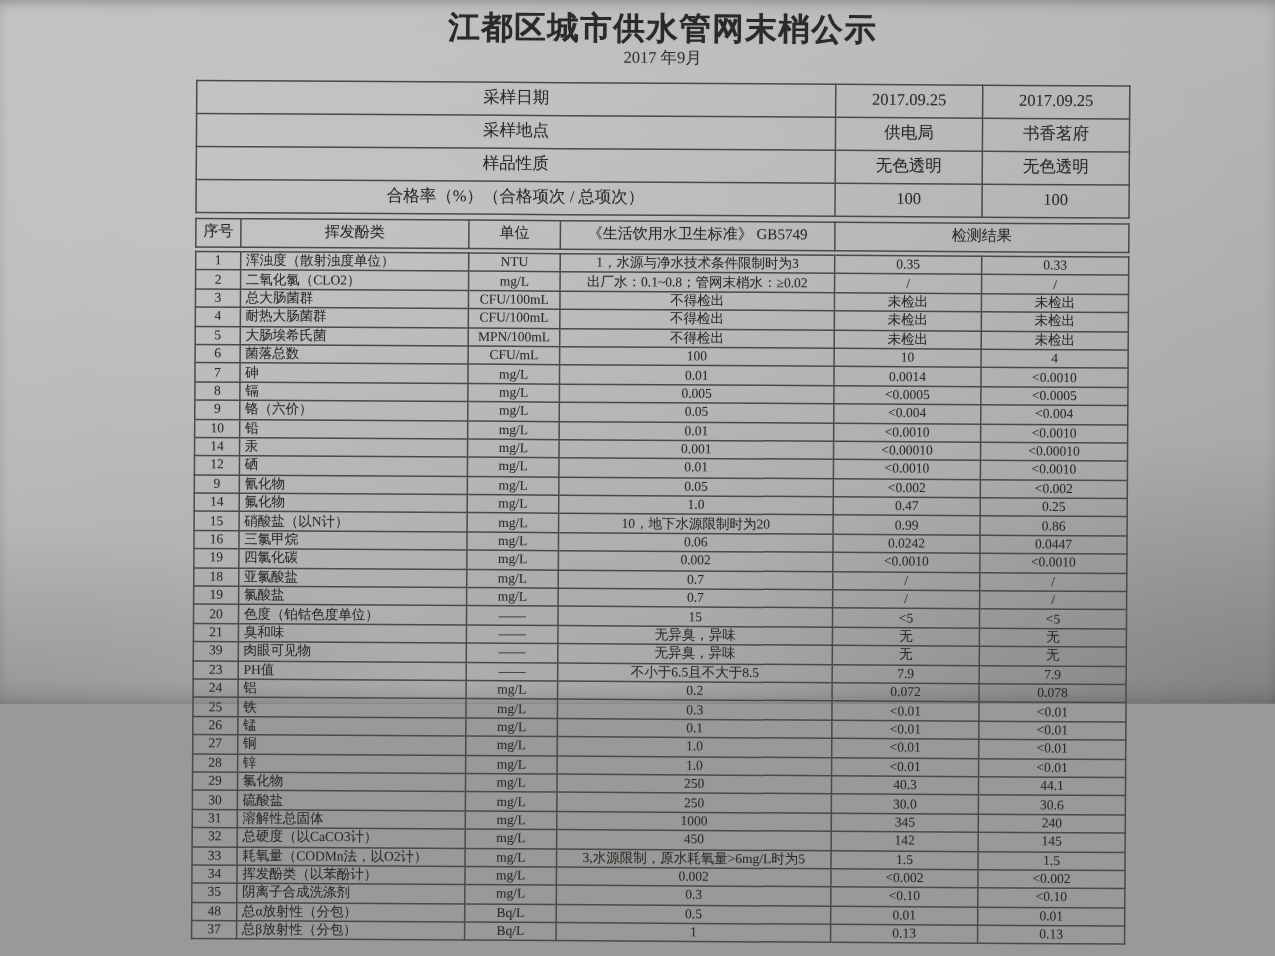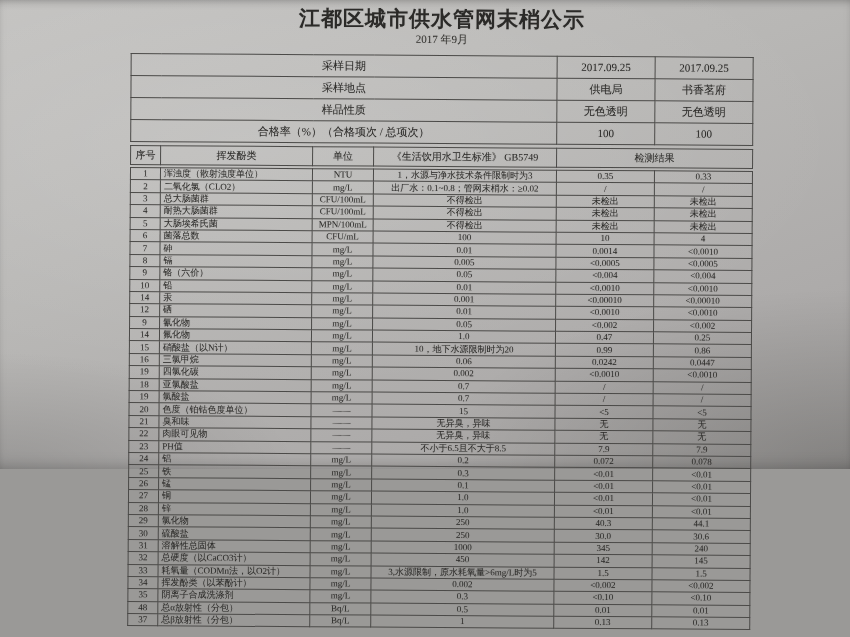--- a/index.html
+++ b/index.html
@@ -296,21 +296,21 @@
           </tr>
           <tr>
             <td>21</td>
             <td class="left">臭和味</td>
             <td>——</td>
             <td>无异臭，异味</td>
             <td>无</td>
             <td>无</td>
           </tr>
           <tr>
-            <td>22</td>
+            <td>39</td>
             <td class="left">肉眼可见物</td>
             <td>——</td>
             <td>无异臭，异味</td>
             <td>无</td>
             <td>无</td>
           </tr>
           <tr>
             <td>23</td>
             <td class="left">PH值</td>
             <td>——</td>

